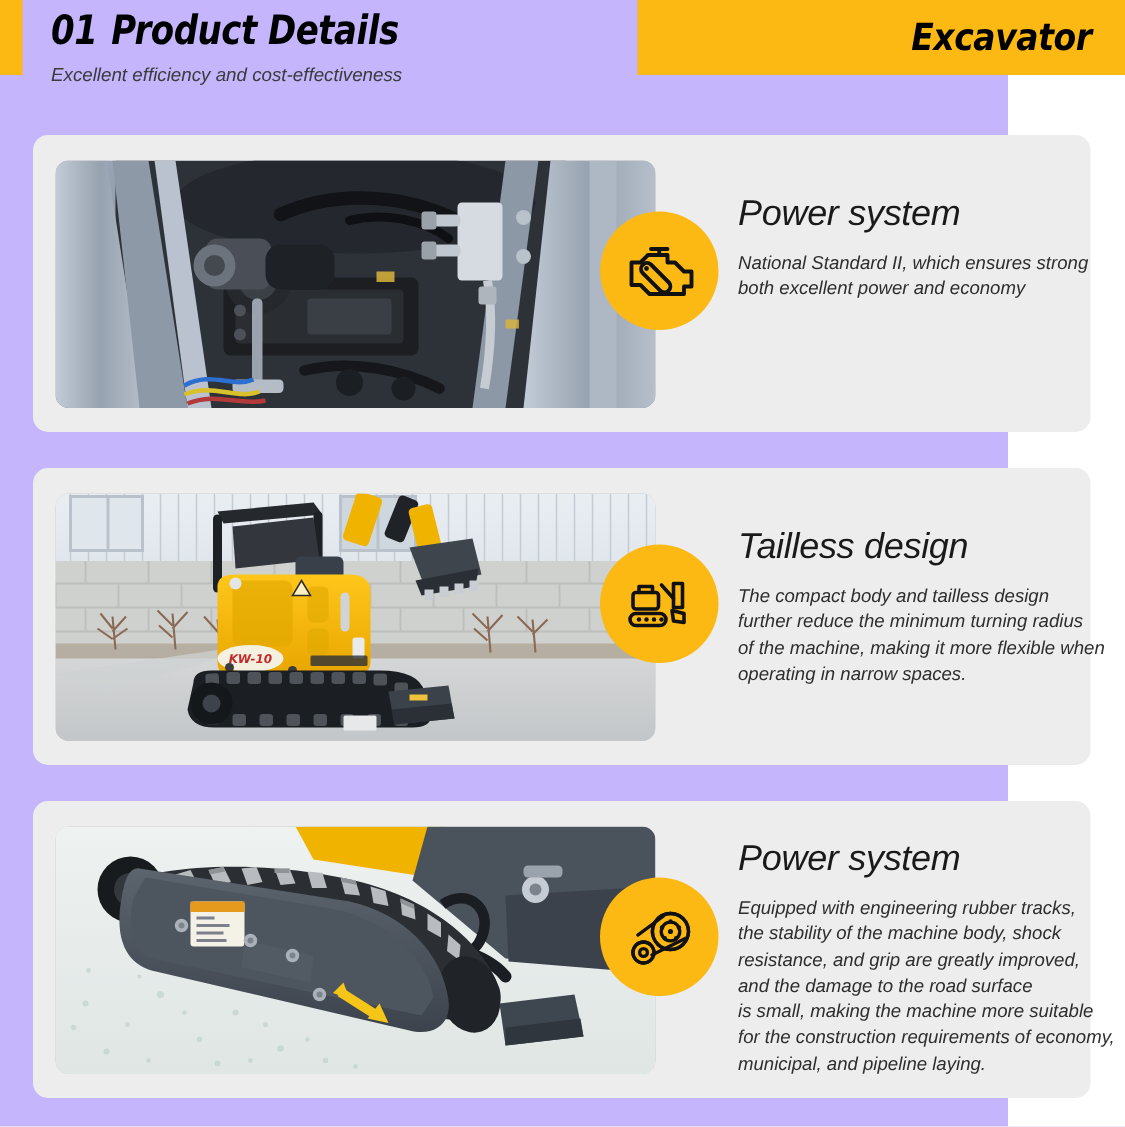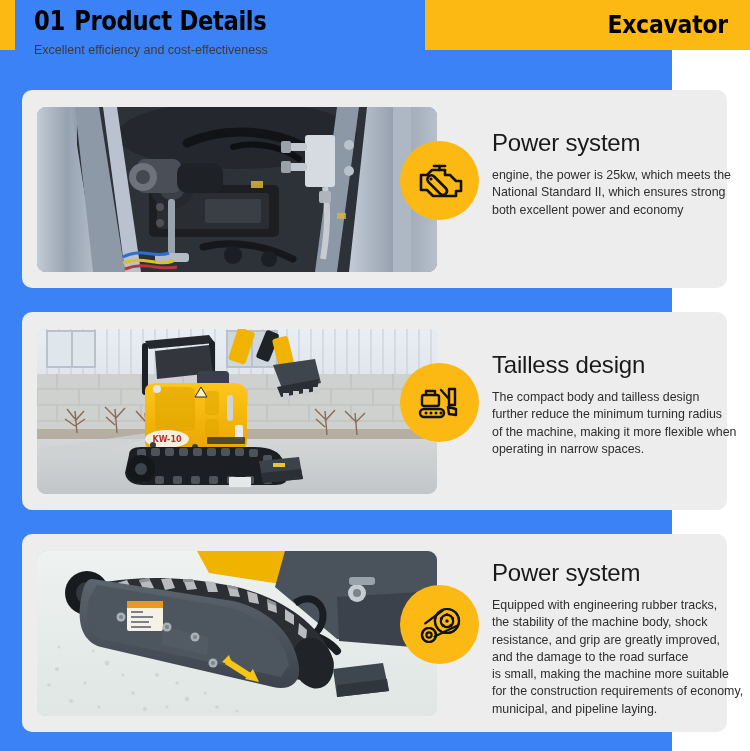--- a/index.html
+++ b/index.html
@@ -9,21 +9,22 @@
     height: 751px;
     background: #ffffff;
     font-family: "Liberation Sans", sans-serif;
     overflow: hidden;
   }
 
   .page {
     position: relative;
     width: 672px;
     height: 751px;
-    background: #3b82f6;
+    background: #c4b5fd;
+    font-style: italic;
   }
 
   
   .header {
     position: relative;
     width: 750px;
     height: 76px;
   }
 
   .header-accent-bar {
@@ -266,21 +267,20 @@
           <line x1="17" y1="5" x2="28" y2="5"></line>
           <line x1="22.5" y1="5" x2="22.5" y2="9"></line>
           <path d="M11.5 15.5 a4 4 0 0 1 5.6 0 l12 12 a4 4 0 0 1 -5.6 5.6 l-12 -12 a4 4 0 0 1 0 -5.6 z"></path>
           <circle cx="14" cy="18" r="1.6" fill="#111111" stroke="none"></circle>
         </svg>
       </div>
 
       <div class="card-text">
         <div class="card-heading">Power system</div>
         <div class="card-body">
-          <span class="line">engine, the power is 25kw, which meets the</span>
           <span class="line">National Standard II, which ensures strong</span>
           <span class="line">both excellent power and economy</span>
         </div>
       </div>
     </div>
 
     <div class="card card-2">
 
       <div class="card-photo">
         <svg class="photo-svg" viewBox="0 0 400 165" preserveAspectRatio="none">

